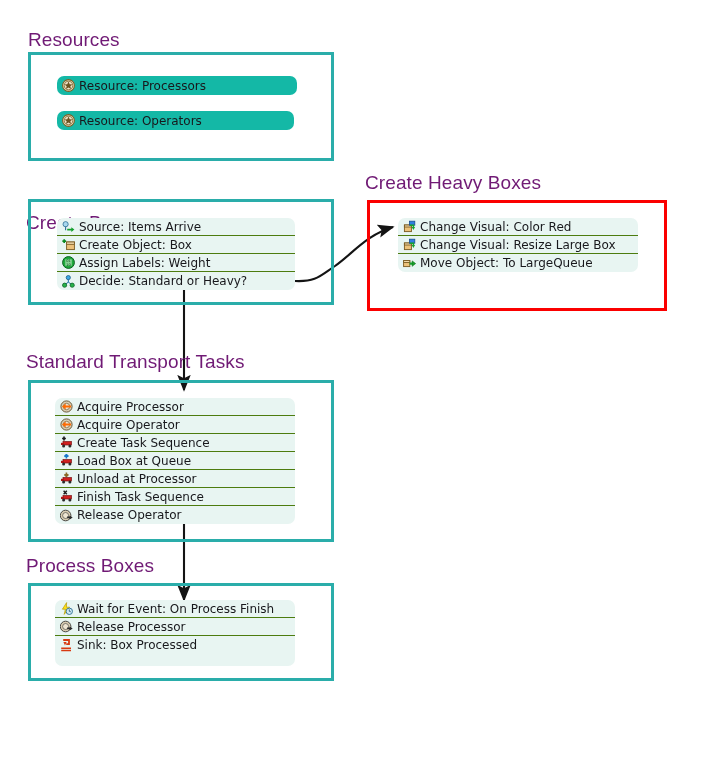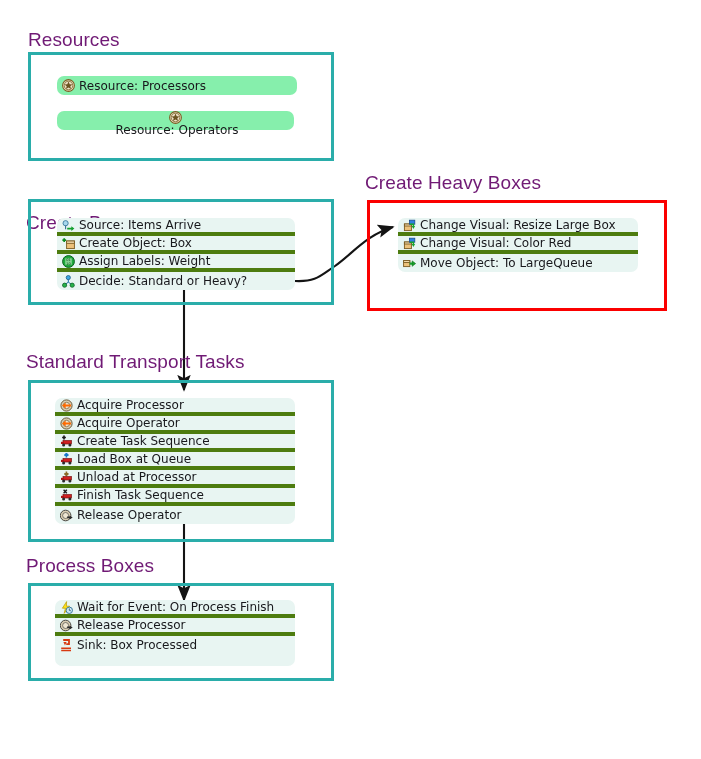--- a/index.html
+++ b/index.html
@@ -40,36 +40,36 @@
     box-sizing:border-box;
     padding:0;
     overflow:hidden;
   }
   .panel-row{
     display:flex;
     align-items:center;
     height:18px;
     padding:0 6px 0 5px;
     box-sizing:border-box;
-    border-bottom:4px solid #4d7c0f;
+    border-bottom:1px solid #4d7c0f;
     white-space:nowrap;
   }
   .panel-row:last-child{border-bottom:none;align-items:center;}
   .row-label{
     font-family:"DejaVu Sans","Liberation Sans",sans-serif;
     font-size:12px;
     color:#18181c;
     line-height:1;
     margin-left:4px;
   }
 
   
   .res-pill{
     position:absolute;
-    background:#86efac;
+    background:#14b8a6;
     border-radius:7px;
     display:flex;
     align-items:center;
     height:19px;
     padding:0 6px 0 5px;
     box-sizing:border-box;
     white-space:nowrap;
   }
   .res-pill .row-label{color:#18181c;}
 
@@ -111,21 +111,21 @@
     <span class="ico">
       <svg viewBox="0 0 13 13">
         <circle cx="6.5" cy="6.5" r="5.9" fill="#efe3c8" stroke="#7a6024" stroke-width="1.1"></circle>
         <circle cx="6.5" cy="6.5" r="4.3" fill="none" stroke="#7a6024" stroke-width="0.8"></circle>
         <path d="M6.5,2.6 L7.7,5.3 L10.5,5.5 L8.3,7.3 L9.1,10.1 L6.5,8.6 L3.9,10.1 L4.7,7.3 L2.5,5.5 L5.3,5.3 Z" fill="#6b5320"></path>
       </svg>
     </span>
     <span class="row-label">Resource: Processors</span>
   </div>
 
-  <div class="res-pill" style="left:57px;top:111px;width:237px;flex-direction:column;">
+  <div class="res-pill" style="left:57px;top:111px;width:237px;">
     <span class="ico">
       <svg viewBox="0 0 13 13">
         <circle cx="6.5" cy="6.5" r="5.9" fill="#efe3c8" stroke="#7a6024" stroke-width="1.1"></circle>
         <circle cx="6.5" cy="6.5" r="4.3" fill="none" stroke="#7a6024" stroke-width="0.8"></circle>
         <path d="M6.5,2.6 L7.7,5.3 L10.5,5.5 L8.3,7.3 L9.1,10.1 L6.5,8.6 L3.9,10.1 L4.7,7.3 L2.5,5.5 L5.3,5.3 Z" fill="#6b5320"></path>
       </svg>
     </span>
     <span class="row-label">Resource: Operators</span>
   </div>
 
@@ -190,34 +190,34 @@
     <div class="panel-row">
       <span class="ico">
         <svg viewBox="0 0 13 13">
           <rect x="1.4" y="5.0" width="7.0" height="6.6" fill="#ecc17a" stroke="#7a5a20" stroke-width="0.9"></rect>
           <rect x="1.4" y="5.0" width="7.0" height="2.0" fill="#f6e0b4" stroke="#7a5a20" stroke-width="0.9"></rect>
           <rect x="6.4" y="1.2" width="5.4" height="4.0" fill="#2f7fe0" stroke="#1a4d8f" stroke-width="0.8"></rect>
           <path d="M7.0,5.2 L10.4,5.2 L10.4,8.0" fill="none" stroke="#17a32c" stroke-width="1.5"></path>
           <path d="M8.7,7.0 L12.1,7.0 L10.4,10.0 Z" fill="#17a32c"></path>
         </svg>
       </span>
-      <span class="row-label">Change Visual: Resize Large Box</span>
+      <span class="row-label">Change Visual: Color Red</span>
     </div>
 
     <div class="panel-row">
       <span class="ico">
         <svg viewBox="0 0 13 13">
           <rect x="1.4" y="5.0" width="7.0" height="6.6" fill="#ecc17a" stroke="#7a5a20" stroke-width="0.9"></rect>
           <rect x="1.4" y="5.0" width="7.0" height="2.0" fill="#f6e0b4" stroke="#7a5a20" stroke-width="0.9"></rect>
           <rect x="6.4" y="1.2" width="5.4" height="4.0" fill="#2f7fe0" stroke="#1a4d8f" stroke-width="0.8"></rect>
           <path d="M7.0,5.2 L10.4,5.2 L10.4,8.0" fill="none" stroke="#17a32c" stroke-width="1.5"></path>
           <path d="M8.7,7.0 L12.1,7.0 L10.4,10.0 Z" fill="#17a32c"></path>
         </svg>
       </span>
-      <span class="row-label">Change Visual: Color Red</span>
+      <span class="row-label">Change Visual: Resize Large Box</span>
     </div>
 
     <div class="panel-row">
       <span class="ico">
         <svg viewBox="0 0 13 13">
           <rect x="0.6" y="3.6" width="6.2" height="6.0" fill="#ecc17a" stroke="#7a5a20" stroke-width="0.9"></rect>
           <rect x="0.6" y="3.6" width="6.2" height="1.9" fill="#f6e0b4" stroke="#7a5a20" stroke-width="0.9"></rect>
           <path d="M6.6,6.6 L10.2,6.6" stroke="#17a32c" stroke-width="2.4"></path>
           <path d="M9.2,3.9 L12.6,6.6 L9.2,9.3 Z" fill="#17a32c" stroke="#0d6b18" stroke-width="0.6"></path>
         </svg>

